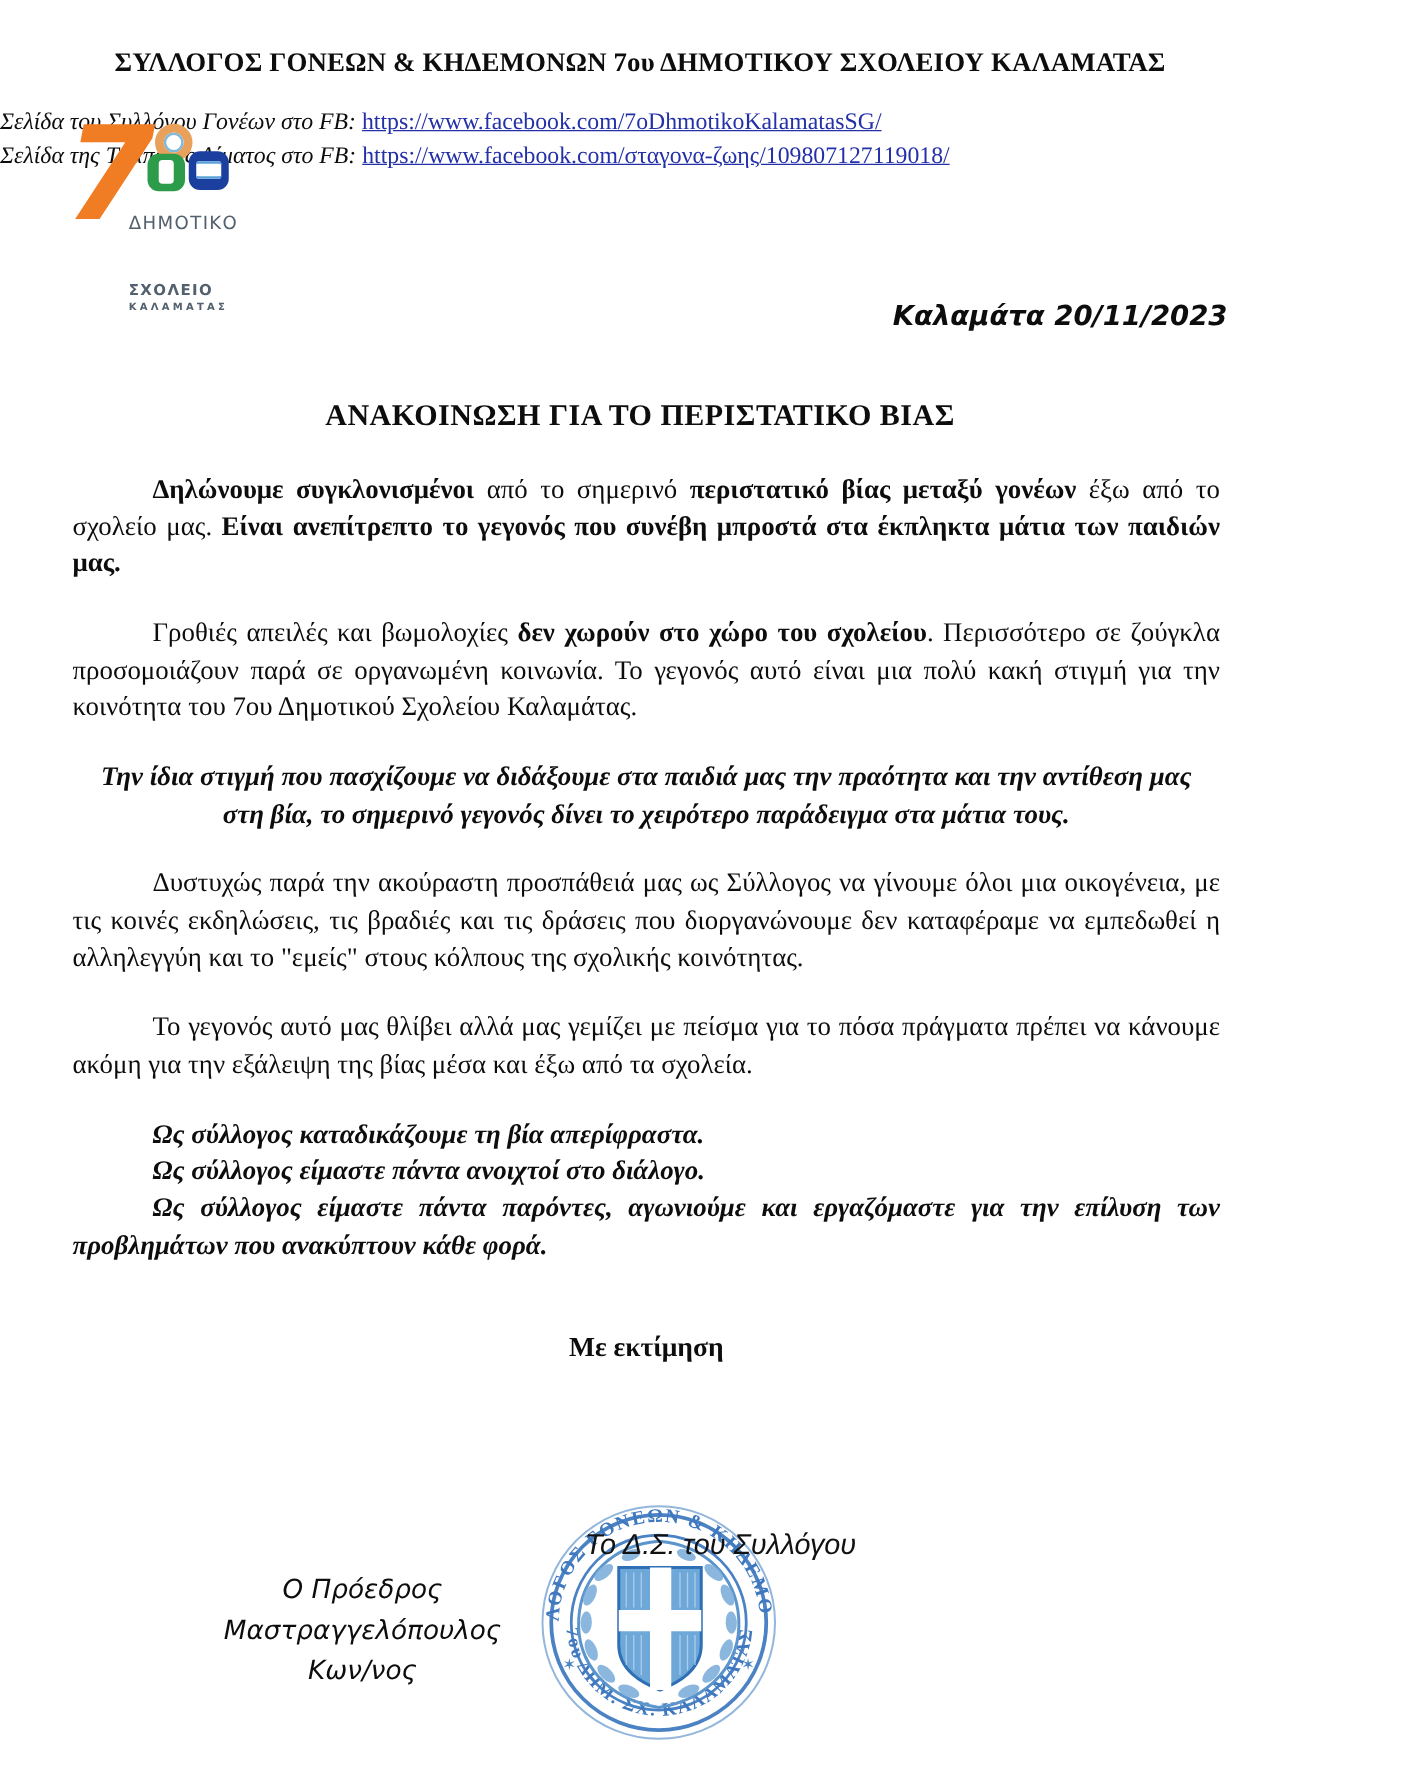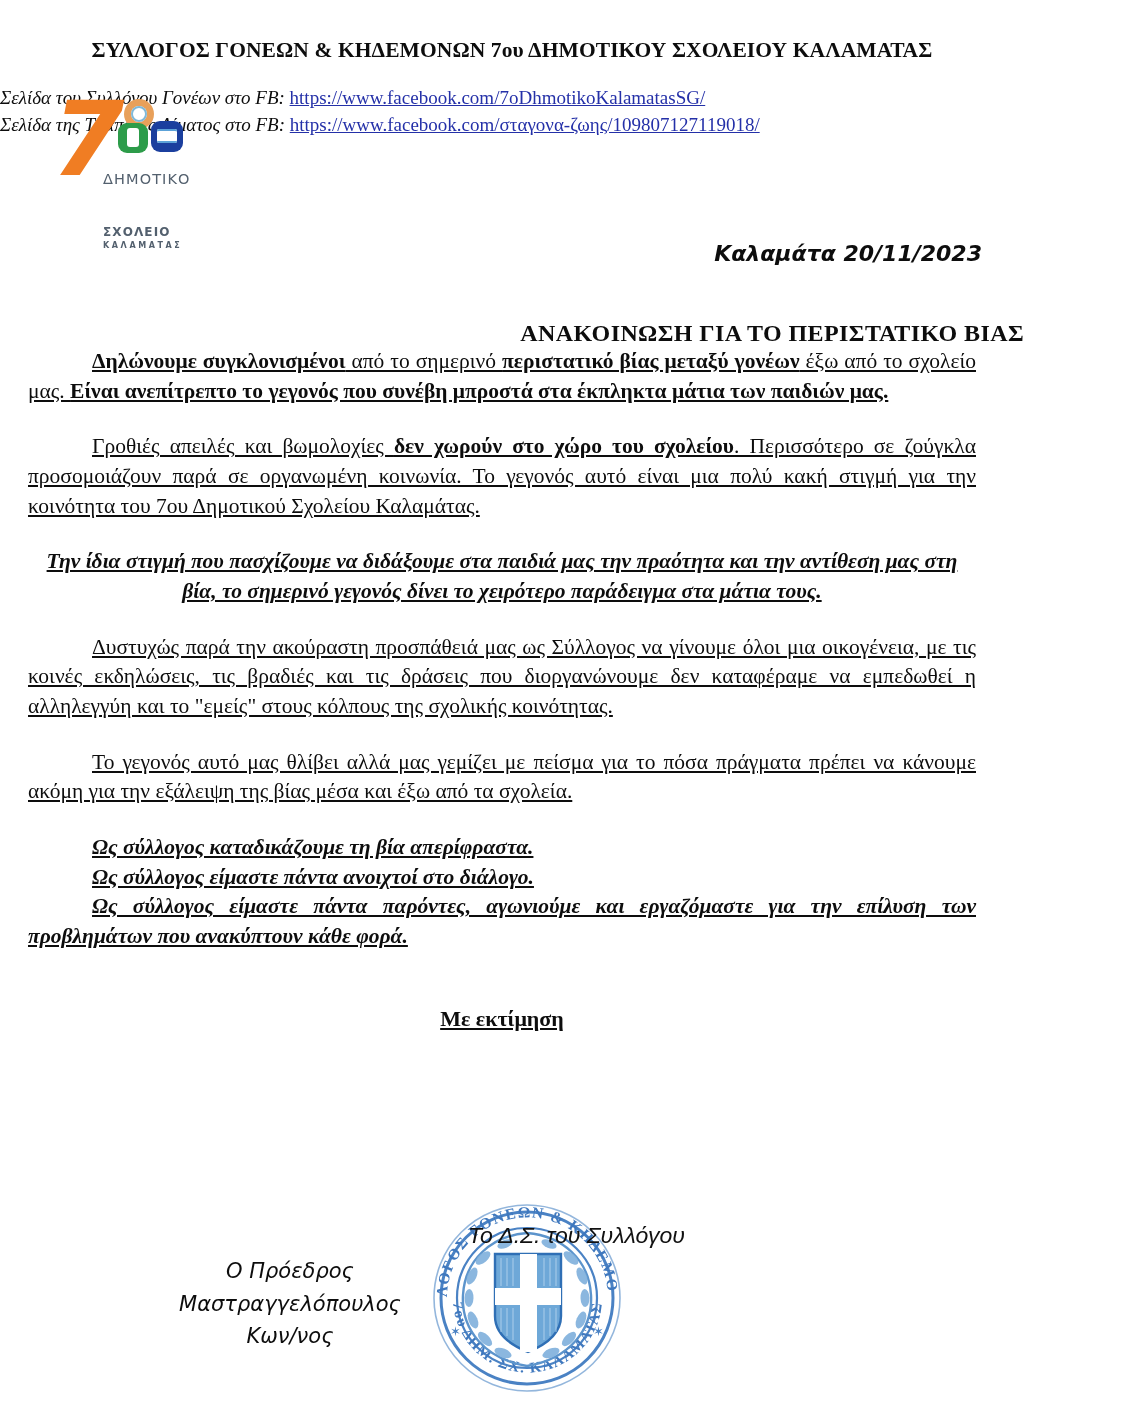--- a/index.html
+++ b/index.html
@@ -154,31 +154,31 @@
     padding-right: 42px;
     margin-top: 24px;
     font-family: "DejaVu Sans", sans-serif;
     font-style: italic;
     font-weight: bold;
     font-size: 22px;
   }
 
   
   .doc-title {
-    text-align: right;
+    text-align: center;
     font-weight: bold;
     font-size: 24px;
     margin-top: 54px;
     letter-spacing: 0.4px;
   }
 
   
   .body-wrap {
-    padding: 0 48px 0 28px;
-    text-decoration: underline;
+    padding: 0 48px 0 58px;
+    margin-top: 30px;
   }
   p.para {
     margin: 0 0 26px 0;
     font-size: 21.5px;
     line-height: 1.38;
     text-align: justify;
     text-indent: 64px;
   }
   p.para b { font-weight: bold; }
   p.center-bold-italic {

